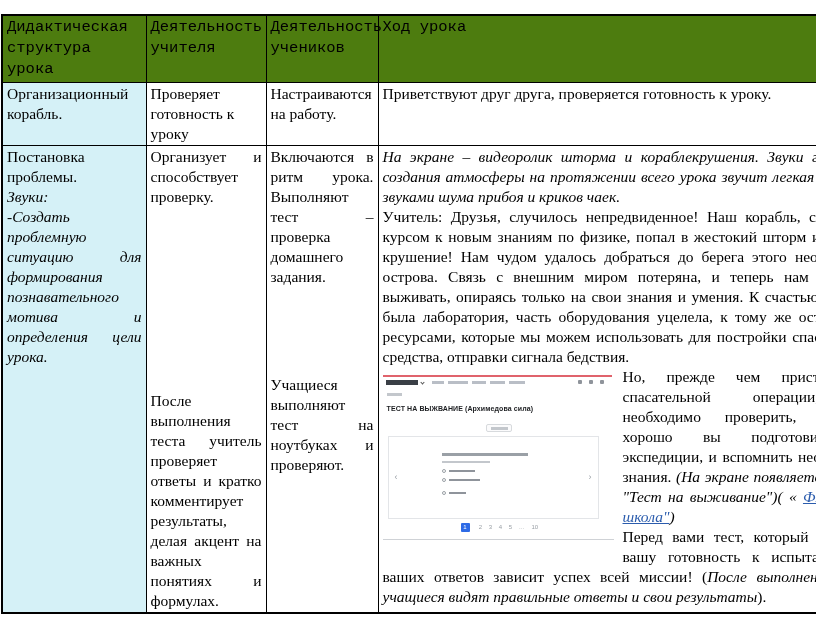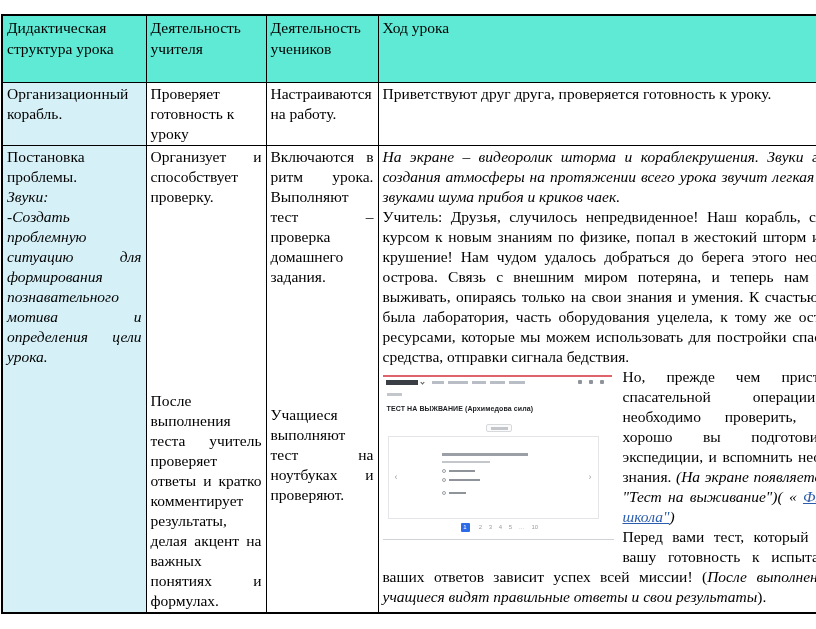--- a/index.html
+++ b/index.html
@@ -12,28 +12,28 @@
   table.lesson {
     position:absolute; top:14px; left:1px;
     border-collapse:collapse; table-layout:fixed; width:889px;
     font-size:15.5px; line-height:20px;
     border:2px solid #000;
   }
   table.lesson td, table.lesson th {
     border:1px solid #000; vertical-align:top; padding:1px 4px;
     font-weight:normal; text-align:left;
   }
-  th.head { background:#5eead4; font-weight:bold; text-align:center; line-height:21px; }
+  th.head { background:#4d7c0f; font-weight:bold; text-align:center; line-height:21px;font-family:Liberation Mono, monospace; }
   td.struct { background:#d5f1f7; }
   .b { font-weight:normal; }
   .i { font-style:italic; }
   .j { text-align:justify; }
   .link { color:#2b5cad; text-decoration:underline; cursor:pointer; }
   .gap-t184 { margin-top:184px; }
-  .gap-t146 { margin-top:118px; }
+  .gap-t146 { margin-top:88px; }
 
   
   .shot {
     float:left; width:231px; height:190px; margin:4px 9px 0 0;
     position:relative; background:#fff;
     font-family:"Liberation Sans","DejaVu Sans",sans-serif;
   }
   .shot .redline { position:absolute; top:4px; left:0; width:229px; height:2px; background:#e0636c; }
   .shot .nav { position:absolute; top:9px; left:3px; width:224px; height:6px; }
   .shot .logo { position:absolute; top:0; left:0; width:32px; height:5px; background:#3a3f46; }

